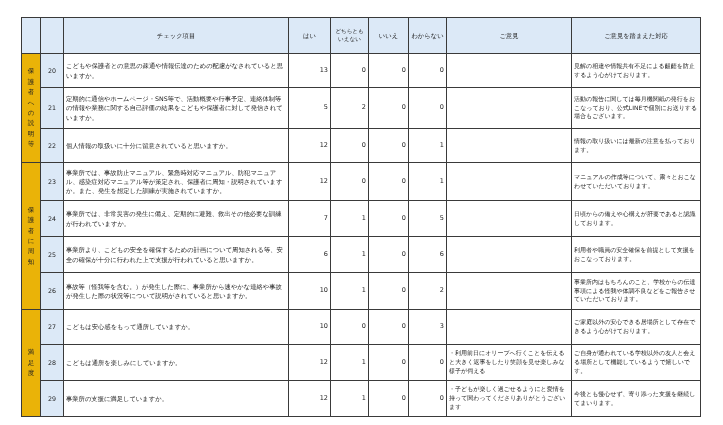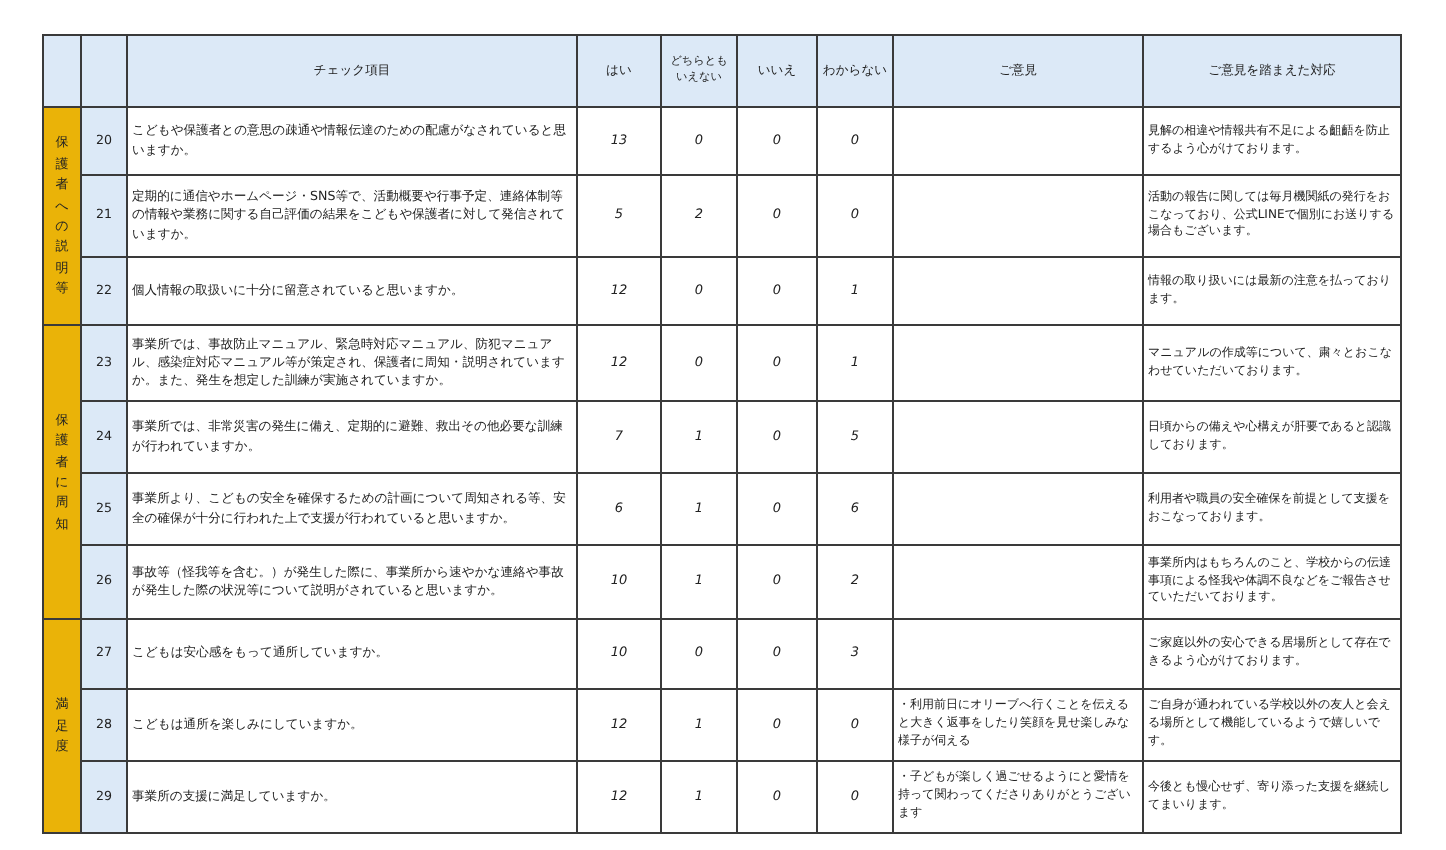--- a/index.html
+++ b/index.html
@@ -7,21 +7,21 @@
          font-family: "DejaVu Sans", "Liberation Sans", sans-serif; color: #222; }
   table.survey { position: absolute; left: 21px; top: 17px; border-collapse: collapse;
                  table-layout: fixed; width: 679px; font-size: 6.3px; line-height: 1.45; }
   table.survey td, table.survey th { border: 1px solid #3a3a3a; padding: 0 2px; vertical-align: middle; }
   th { background: #dce9f7; font-weight: normal; text-align: center; height: 35px; }
   th.small { font-size: 5.6px; line-height: 1.4; }
   td.cat { background: #eab308; text-align: center; padding: 0; }
   td.cat span { display: block; width: 8px; margin: 0 auto; line-height: 1.6; font-size: 6.5px; }
   td.num { background: #dce9f7; text-align: center; border-left: 1px solid #3a3a3a; }
   td.item { text-align: left; padding-left: 2px; }
-  td.val { text-align: center; font-size: 6.5px; font-style: italic; }
+  td.val { text-align: right; font-size: 6.5px; }
   td.op { text-align: left; font-size: 6px; }
   td.resp { text-align: left; font-size: 6px; }
   tr.r20 td { height: 33px; }
   tr.r21 td { height: 40px; }
   tr.r22 td { height: 33px; }
   tr.r23 td { height: 37px; }
   tr.r24 td { height: 35px; }
   tr.r25 td { height: 35px; }
   tr.r26 td { height: 36px; }
   tr.r27 td { height: 34px; }

